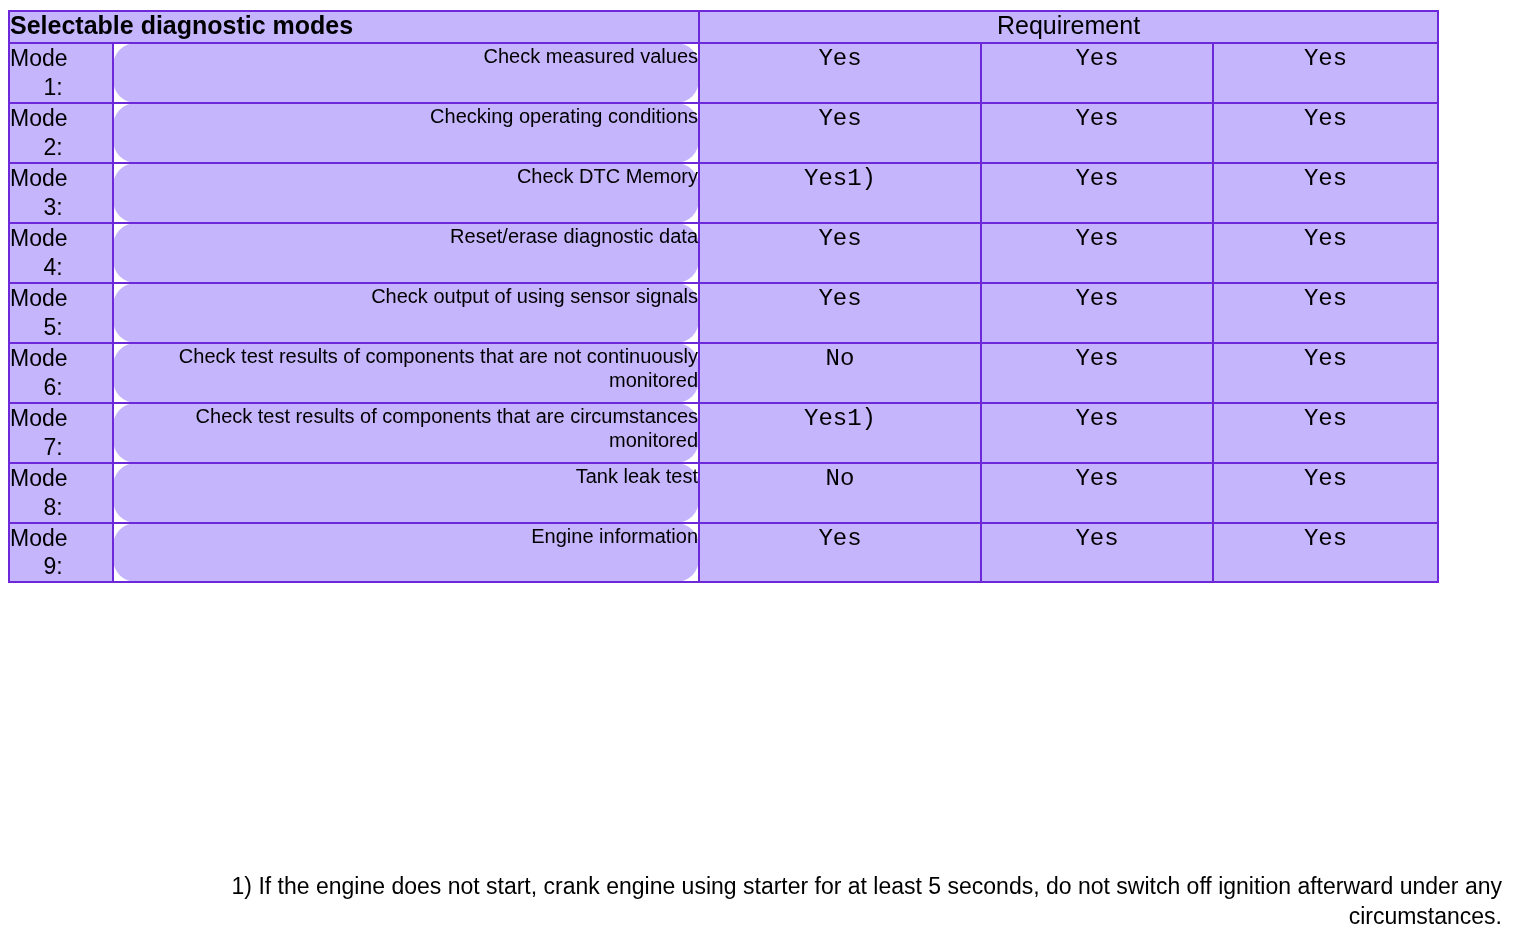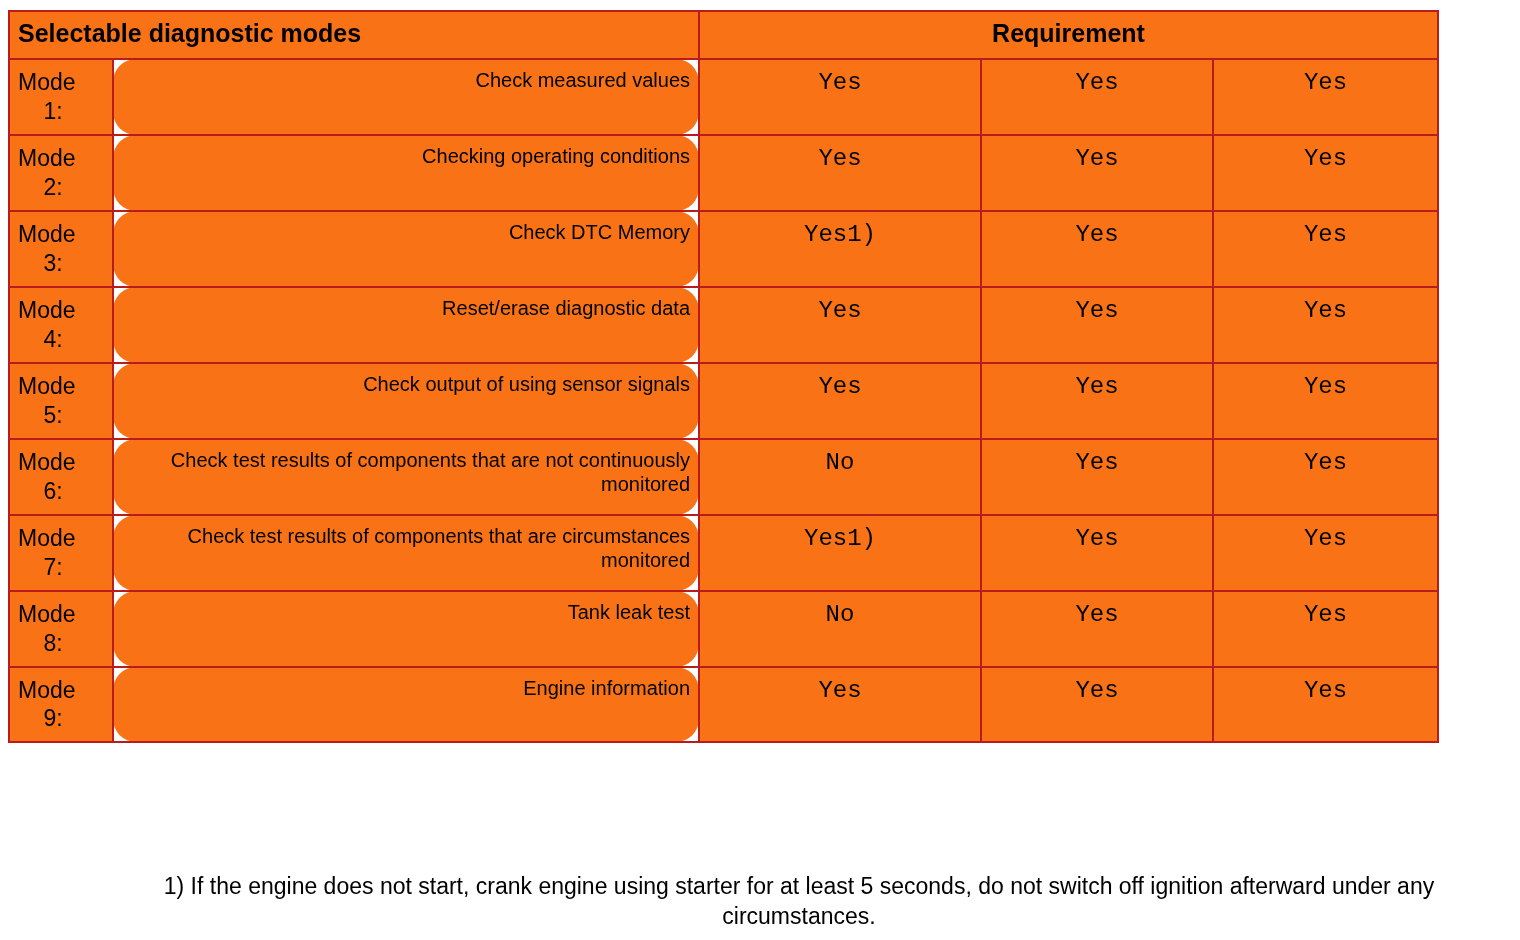--- a/index.html
+++ b/index.html
@@ -25,45 +25,45 @@
   .diag-table {
     position: absolute;
     left: 8px;
     top: 10px;
     width: 1429px;
     border-collapse: collapse;
     table-layout: fixed;
   }
   .diag-table td,
   .diag-table th {
-    border: 2px solid #b91c1c;
-    padding: 8px;
+    border: 2px solid #6d28d9;
+    padding: 0;
     vertical-align: top;
-    background: #f97316;
+    background: #c4b5fd;
   }
 
   
   .col-mode      { width: 104px; }
   .col-desc      { width: 586px; }
   .col-req1      { width: 282px; }
   .col-req2      { width: 232px; }
   .col-req3      { width: 225px; }
 
   
   .hdr-title {
     font-weight: bold;
     font-size: 25px;
     line-height: 1.08;
     text-align: left;
     padding: 8px 0 8px 12px;
     height: 30px;
     vertical-align: middle;
   }
   .hdr-req {
-    font-weight: bold;
+    font-weight: normal;
     font-size: 25px;
     line-height: 1.08;
     text-align: center;
     vertical-align: middle;
     padding: 8px 0 8px 0;
   }
   .hdr-sub {
     font-weight: bold;
     font-size: 23px;
     line-height: 1.22;
@@ -100,26 +100,26 @@
     font-size: 24px;
     line-height: 1.22;
     padding: 10px 6px 0 6px;
     text-align: center;
     font-family: Liberation Mono, monospace;
   }
 
   
   .footnote {
     position: absolute;
-    left: 84px;
+    left: 72px;
     top: 872px;
     width: 1430px;
     font-size: 23px;
     line-height: 1.30;
-    text-align: center;
+    text-align: right;
     color: #000000;
   }
 </style>
 </head>
 <body>
 
 <div class="page">
 
   <table class="diag-table">
     <colgroup>

